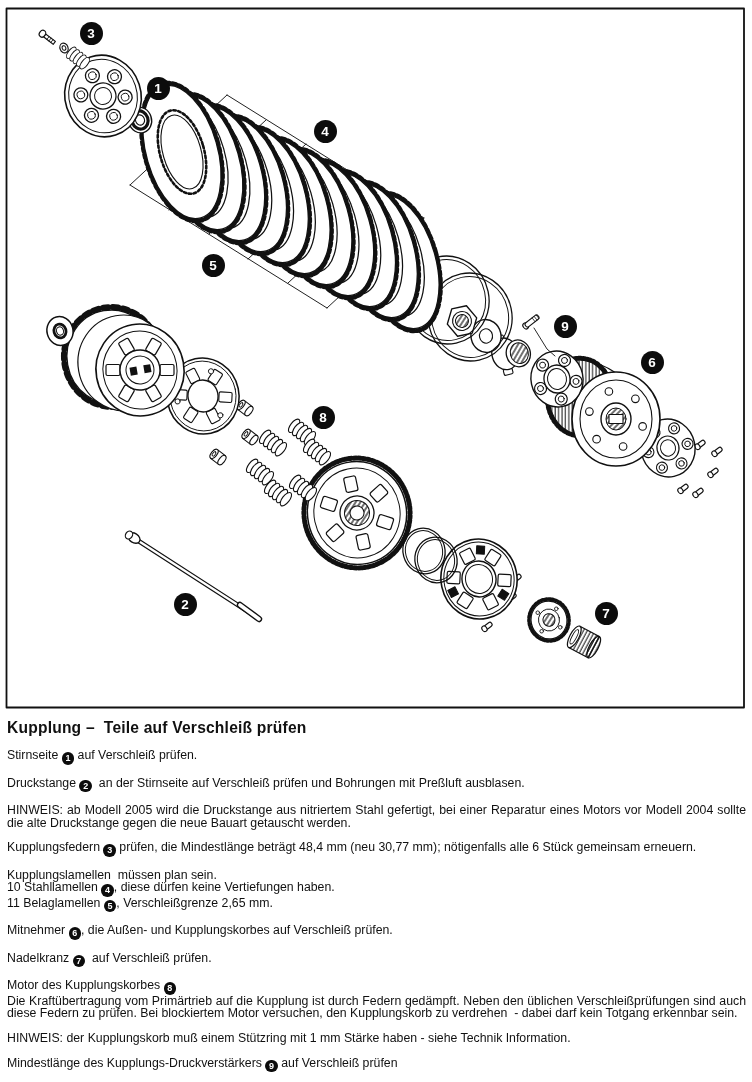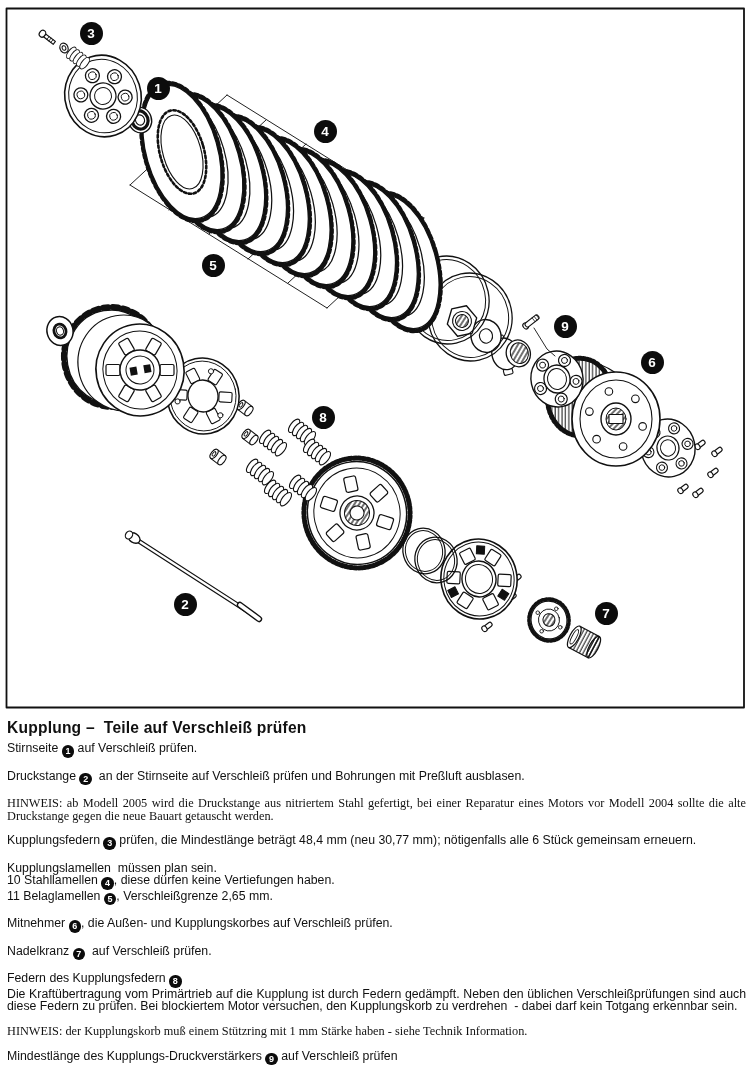--- a/index.html
+++ b/index.html
@@ -3,26 +3,26 @@
 <meta charset="utf-8">
 <style>
   html,body{margin:0;padding:0;background:#fff;}
   .page{position:relative;width:752px;height:1082px;background:#fff;color:#111;
         font-family:"Liberation Sans","DejaVu Sans",sans-serif;overflow:hidden;}
   .diagram{position:absolute;left:0;top:0;width:752px;height:712px;}
   .diagram svg{display:block;}
   .callout{position:absolute;width:23px;height:23px;border-radius:50%;background:#0c0c0c;
            color:#fff;font-weight:bold;font-size:13.5px;line-height:23px;text-align:center;}
   .content{position:absolute;left:7px;top:719px;width:739px;}
-  .content h1{font-size:15.6px;line-height:17px;margin:0 0 6px 0;letter-spacing:.2px;
+  .content h1{font-size:15.6px;line-height:17px;margin:0 0 13px 0;letter-spacing:.2px;
               font-weight:bold;white-space:pre-wrap;}
   .content p,.ln{font-size:12.3px;line-height:12.6px;white-space:pre-wrap;}
   .content p{margin:0 0 12px 0;}
   .blk{margin:0 0 12px 0;}
-  .hinweis{margin-top:6px;font-family:Liberation Serif, serif;}
+  .hinweis{margin-top:6px;}
   .just{text-align:justify;}
   .b{display:inline-block;width:12.5px;height:12.5px;border-radius:50%;background:#0c0c0c;
      color:#fff;font-size:9px;font-weight:bold;line-height:12.6px;text-align:center;
      vertical-align:-2px;}
 </style>
 </head>
 <body>
 
 <div class="page">
 
@@ -462,21 +462,21 @@
       <div class="ln"><span>Kupplungslamellen  müssen plan sein.</span></div>
       <div class="ln"><span>10 Stahllamellen </span><span class="b">4</span><span>, diese dürfen keine Vertiefungen haben.</span></div>
       <div class="ln"><span>11 Belaglamellen </span><span class="b">5</span><span>, Verschleißgrenze 2,65 mm.</span></div>
     </div>
 
     <p><span>Mitnehmer </span><span class="b">6</span><span>, die Außen- und Kupplungskorbes auf Verschleiß prüfen.</span></p>
 
     <p><span>Nadelkranz </span><span class="b">7</span><span>  auf Verschleiß prüfen.</span></p>
 
     <div class="blk">
-      <div class="ln"><span>Federn des Kupplungsfedern </span><span class="b">8</span></div>
+      <div class="ln"><span>Motor des Kupplungskorbes </span><span class="b">8</span></div>
       <div class="ln just"><span>Die Kraftübertragung vom Primärtrieb auf die Kupplung ist durch Federn gedämpft. Neben den üblichen Verschleißprüfungen sind auch diese Federn zu prüfen. Bei blockiertem Motor versuchen, den Kupplungskorb zu verdrehen  - dabei darf kein Totgang erkennbar sein.</span></div>
     </div>
 
     <p class="hinweis"><span>HINWEIS: der Kupplungskorb muß einem Stützring mit 1 mm Stärke haben - siehe Technik Information.</span></p>
 
     <p><span>Mindestlänge des Kupplungs-Druckverstärkers </span><span class="b">9</span><span> auf Verschleiß prüfen</span></p>
   </div>
 
 </div>
 

